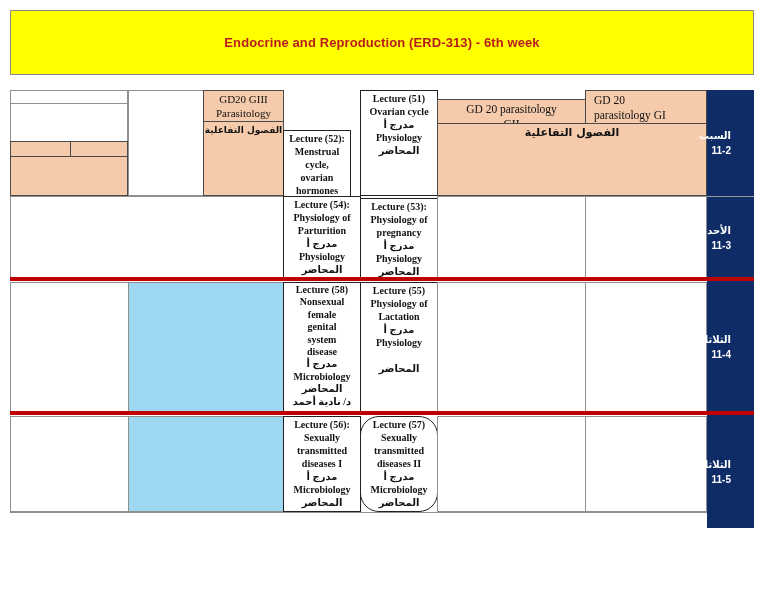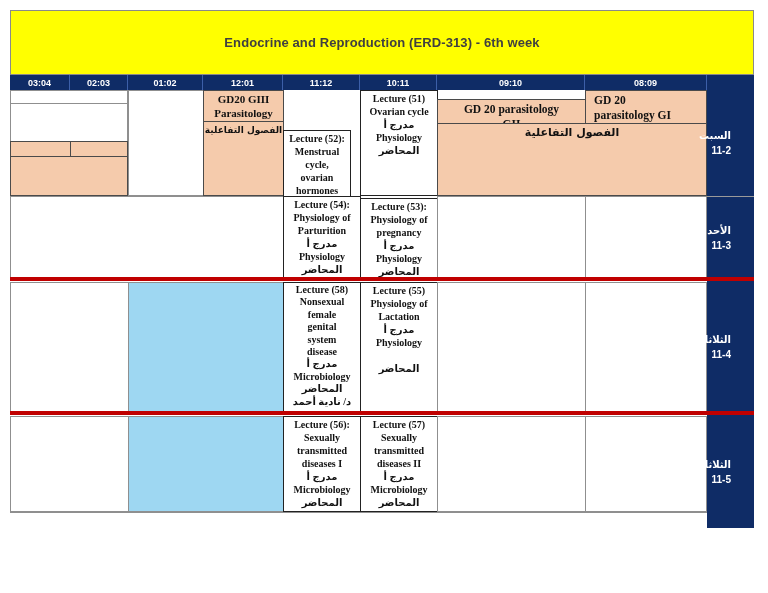--- a/index.html
+++ b/index.html
@@ -1,65 +1,55 @@
 <!DOCTYPE html>
 <html><head>
 <meta charset="utf-8">
 <style>
   html,body{margin:0;padding:0;background:#ffffff;}
   #page{position:relative;width:768px;height:593px;background:#ffffff;overflow:hidden;
         font-family:"Liberation Sans","DejaVu Sans",sans-serif;}
   .abs{position:absolute;box-sizing:border-box;}
   
   .banner{background:#FFFF00;border:1px solid #8a8a8a;display:flex;align-items:center;justify-content:center;}
-  .banner .t{color:#404040;font-weight:bold;font-size:13px;letter-spacing:0.1px;}
+  .banner .t{color:#b91c1c;font-weight:bold;font-size:13px;letter-spacing:0.1px;}
   
   .thead{background:#0F2C66;}
   .thcell{position:absolute;box-sizing:border-box;top:0;height:15px;color:#ffffff;font-size:9px;
           font-weight:bold;display:flex;align-items:center;justify-content:center;
           border-right:1px solid #3c5fa8;}
   
   .cell{position:absolute;box-sizing:border-box;background:#ffffff;border:1px solid #8f8f8f;}
   .peach{background:#F5CBAC;border:1px solid #4a4a4a;}
   .blue{background:#9ED7F2;border:1px solid #8f8f8f;}
   .lec{background:#ffffff;border:1px solid #222222;font-family:"Liberation Serif","DejaVu Sans",serif;
        font-weight:bold;font-size:10px;line-height:13px;text-align:center;color:#111;
        white-space:pre-line;padding-top:1px;overflow:hidden;}
   .lec.tight{line-height:12.4px;}
-  .gdtxt{font-family:"Liberation Serif","DejaVu Sans",serif;font-weight:bold;font-size:11px;
+  .gdtxt{font-family:"Liberation Serif","DejaVu Sans",serif;font-weight:normal;font-size:11px;
          line-height:14px;color:#111;white-space:pre-line;overflow:hidden;}
   .ar{font-family:"DejaVu Sans",sans-serif;font-weight:bold;font-size:10px;color:#111;text-align:center;}
   
   .daycol{background:#0F2C66;}
   .daycell{position:absolute;box-sizing:border-box;left:0;width:100%;display:flex;flex-direction:column;
            justify-content:center;align-items:flex-end;padding-right:23px;color:#ffffff;
            font-weight:bold;font-size:10px;line-height:15px;}
   .daycell .d{direction:ltr;}
   .redline{background:#C00000;z-index:5;}
   .sep{background:#8f8f8f;}
 </style>
 </head>
 <body>
 
 <div id="page">
 
   <div class="abs banner" style="left:10px;top:10px;width:744px;height:65px;">
     <div class="t">Endocrine and Reproduction (ERD-313) - 6th week</div>
   </div>
 
-  <div class="abs thead" style="left:10px;top:75px;width:744px;height:15px;">
-    <div class="thcell" style="left:0;width:60px;">03:04</div>
-    <div class="thcell" style="left:60px;width:58px;">02:03</div>
-    <div class="thcell" style="left:118px;width:75px;">01:02</div>
-    <div class="thcell" style="left:193px;width:80px;">12:01</div>
-    <div class="thcell" style="left:273px;width:77px;">11:12</div>
-    <div class="thcell" style="left:350px;width:77px;">10:11</div>
-    <div class="thcell" style="left:427px;width:148px;">09:10</div>
-    <div class="thcell" style="left:575px;width:122px;">08:09</div>
-  </div>
 
   <div class="abs cell" style="left:10px;top:90px;width:118px;height:14px;"></div>
   <div class="abs cell" style="left:10px;top:103px;width:118px;height:39px;"></div>
   <div class="abs peach" style="left:10px;top:141px;width:61px;height:16px;"></div>
   <div class="abs peach" style="left:70px;top:141px;width:58px;height:16px;"></div>
   <div class="abs peach" style="left:10px;top:156px;width:118px;height:40px;"></div>
 
   <div class="abs cell" style="left:128px;top:90px;width:76px;height:106px;"></div>
 
   <div class="abs peach gdtxt" style="left:203px;top:90px;width:81px;height:32px;text-align:center;padding-top:1px;">GD20 GIII
@@ -131,21 +121,21 @@
 
   <div class="abs cell" style="left:10px;top:416px;width:119px;height:96px;"></div>
   <div class="abs blue" style="left:128px;top:416px;width:156px;height:96px;"></div>
   <div class="abs lec" style="left:283px;top:416px;width:78px;height:96px;">Lecture (56):
 Sexually
 transmitted
 diseases I
 مدرج أ
 Microbiology
 المحاضر</div>
-  <div class="abs lec" style="left:360px;top:416px;width:78px;height:96px;">Lecture (57)
+  <div class="abs lec" style="left:360px;top:416px;width:78px;height:96px;border-radius:19px;">Lecture (57)
 Sexually
 transmitted
 diseases II
 مدرج أ
 Microbiology
 المحاضر</div>
   <div class="abs cell" style="left:437px;top:416px;width:149px;height:96px;"></div>
   <div class="abs cell" style="left:585px;top:416px;width:122px;height:96px;"></div>
 
   <div class="abs daycol" style="left:707px;top:90px;width:47px;height:438px;">

